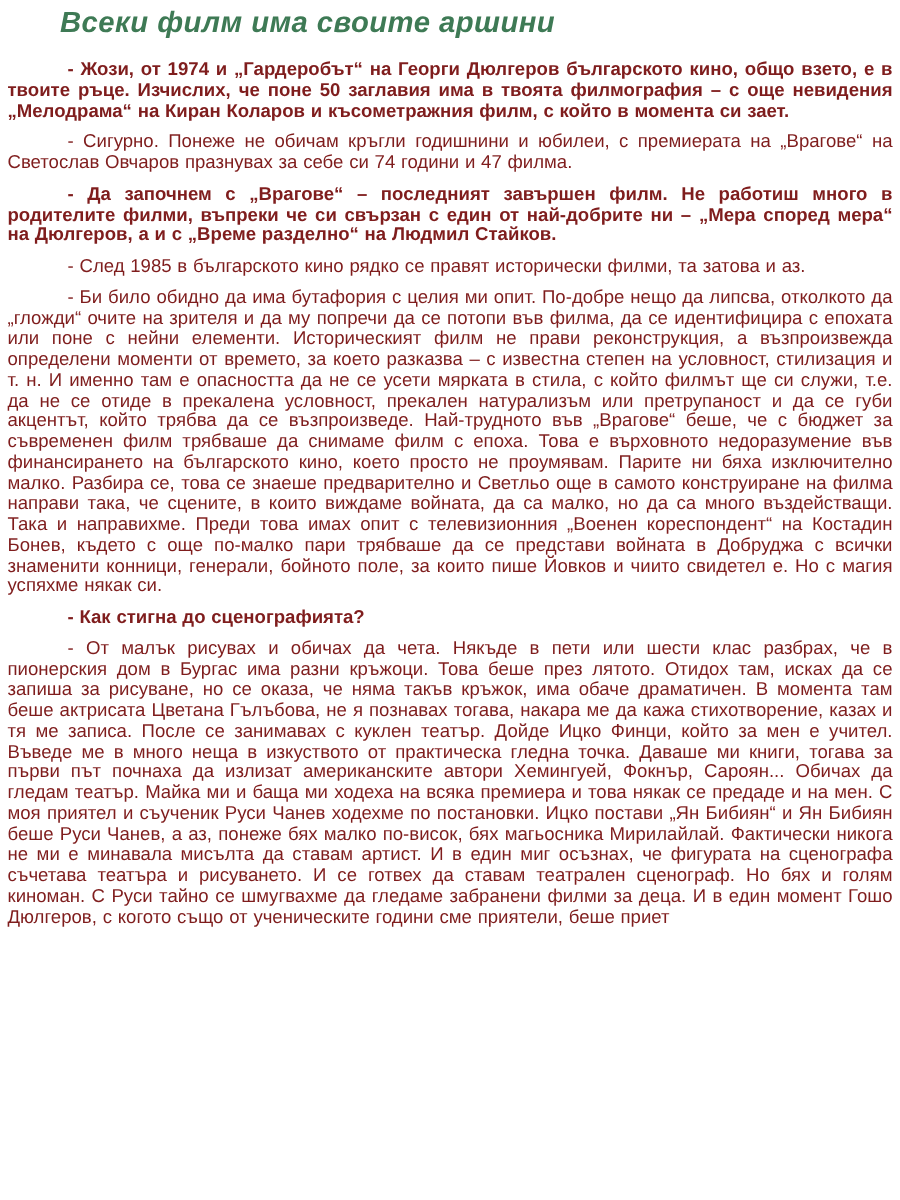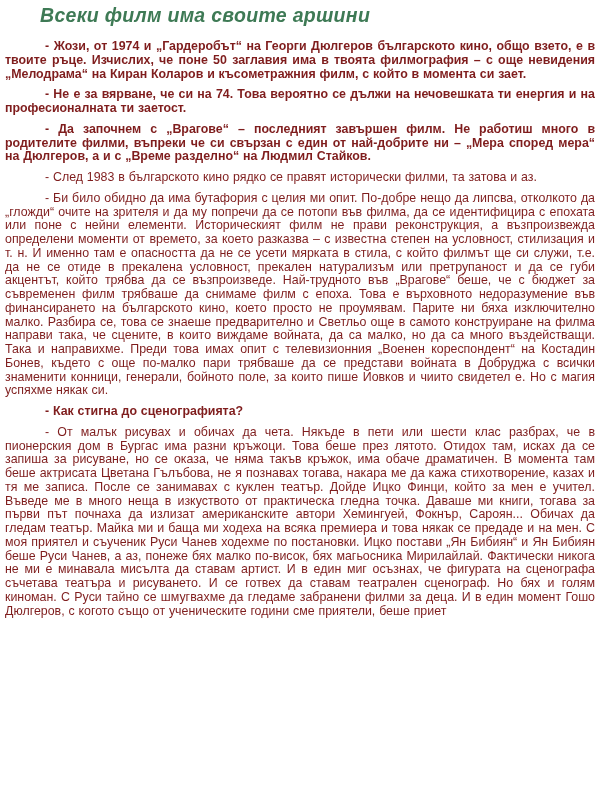--- a/index.html
+++ b/index.html
@@ -36,20 +36,20 @@
     font-weight: bold;
   }
 </style>
 </head>
 <body style="background: rgb(255, 255, 255);">
 
 <div class="article">
   <h1 class="page-title" style="color: rgb(62, 122, 85);">Всеки филм има своите аршини</h1>
   <div class="body-text">
       <p class="bold">- Жози, от 1974 и „Гардеробът“ на Георги Дюлгеров българското кино, общо взето, е в твоите ръце. Изчислих, че поне 50 заглавия има в твоята филмография – с още невидения „Мелодрама“ на Киран Коларов и късометражния филм, с който в момента си зает.</p>
-      <p class="bold">- Не е за вярване, че си на 74. Това вероятно се дължи на нечовешката ти енергия и на професионалната ти заетост.</p>
+      <p class="">- Сигурно. Понеже не обичам кръгли годишнини и юбилеи, с премиерата на „Врагове“ на Светослав Овчаров празнувах за себе си 74 години и 47 филма.</p>
       <p class="bold">- Да започнем с „Врагове“ – последният завършен филм. Не работиш много в родителите филми, въпреки че си свързан с един от най-добрите ни – „Мера според мера“ на Дюлгеров, а и с „Време разделно“ на Людмил Стайков.</p>
-      <p class="">- След 1983 в българското кино рядко се правят исторически филми, та затова и аз.</p>
+      <p class="">- След 1985 в българското кино рядко се правят исторически филми, та затова и аз.</p>
       <p class="">- Би било обидно да има бутафория с целия ми опит. По-добре нещо да липсва, отколкото да „гложди“ очите на зрителя и да му попречи да се потопи във филма, да се идентифицира с епохата или поне с нейни елементи. Историческият филм не прави реконструкция, а възпроизвежда определени моменти от времето, за което разказва – с известна степен на условност, стилизация и т. н. И именно там е опасността да не се усети мярката в стила, с който филмът ще си служи, т.е. да не се отиде в прекалена условност, прекален натурализъм или претрупаност и да се губи акцентът, който трябва да се възпроизведе. Най-трудното във „Врагове“ беше, че с бюджет за съвременен филм трябваше да снимаме филм с епоха. Това е върховното недоразумение във финансирането на българското кино, което просто не проумявам. Парите ни бяха изключително малко. Разбира се, това се знаеше предварително и Светльо още в самото конструиране на филма направи така, че сцените, в които виждаме войната, да са малко, но да са много въздействащи. Така и направихме. Преди това имах опит с телевизионния „Военен кореспондент“ на Костадин Бонев, където с още по-малко пари трябваше да се представи войната в Добруджа с всички знаменити конници, генерали, бойното поле, за които пише Йовков и чиито свидетел е. Но с магия успяхме някак си.</p>
       <p class="bold">- Как стигна до сценографията?</p>
       <p class="">- От малък рисувах и обичах да чета. Някъде в пети или шести клас разбрах, че в пионерския дом в Бургас има разни кръжоци. Това беше през лятото. Отидох там, исках да се запиша за рисуване, но се оказа, че няма такъв кръжок, има обаче драматичен. В момента там беше актрисата Цветана Гълъбова, не я познавах тогава, накара ме да кажа стихотворение, казах и тя ме записа. После се занимавах с куклен театър. Дойде Ицко Финци, който за мен е учител. Въведе ме в много неща в изкуството от практическа гледна точка. Даваше ми книги, тогава за първи път почнаха да излизат американските автори Хемингуей, Фокнър, Сароян... Обичах да гледам театър. Майка ми и баща ми ходеха на всяка премиера и това някак се предаде и на мен. С моя приятел и съученик Руси Чанев ходехме по постановки. Ицко постави „Ян Бибиян“ и Ян Бибиян беше Руси Чанев, а аз, понеже бях малко по-висок, бях магьосника Мирилайлай. Фактически никога не ми е минавала мисълта да ставам артист. И в един миг осъзнах, че фигурата на сценографа съчетава театъра и рисуването. И се готвех да ставам театрален сценограф. Но бях и голям киноман. С Руси тайно се шмугвахме да гледаме забранени филми за деца. И в един момент Гошо Дюлгеров, с когото също от ученическите години сме приятели, беше приет</p>
     </div>
 </div>
 
 </body></html>

